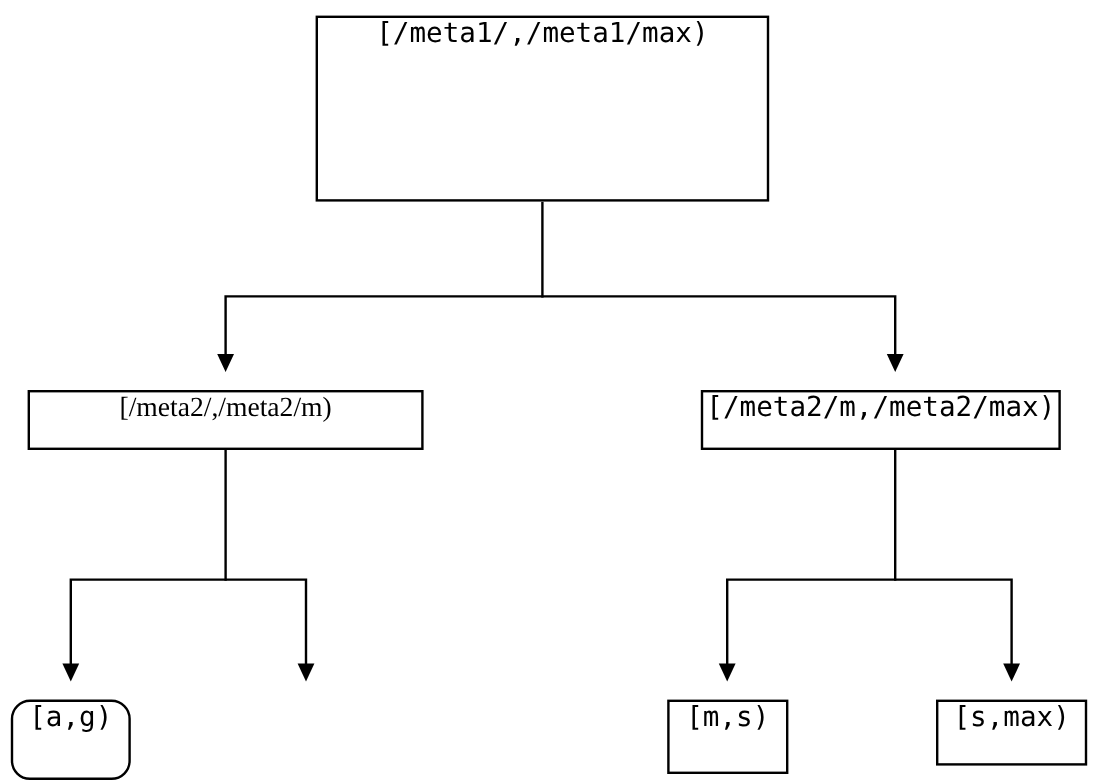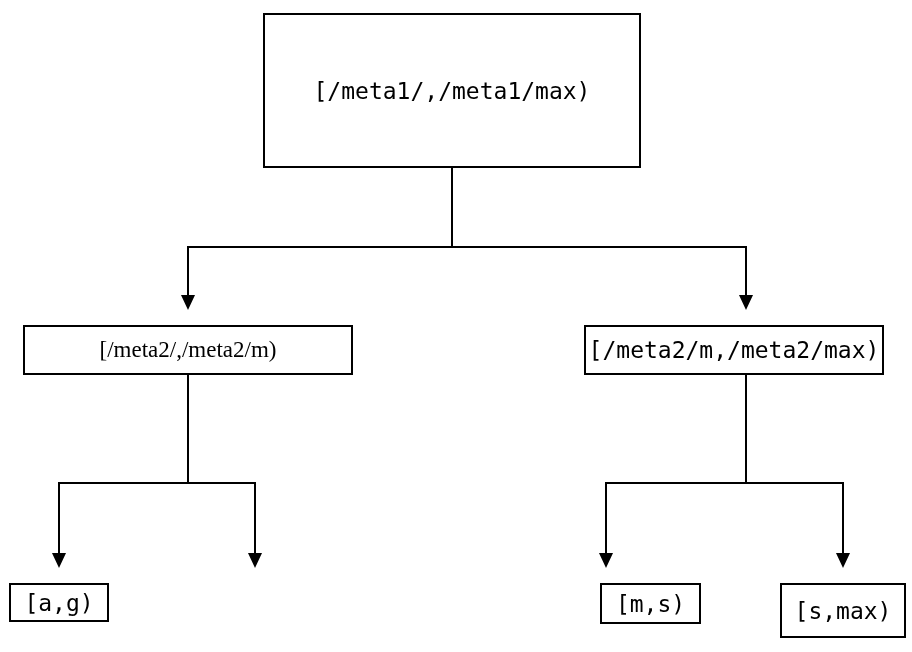--- a/index.html
+++ b/index.html
@@ -23,31 +23,31 @@
     width: 912px;
     height: 652px;
     pointer-events: none;
   }
   .node {
     position: absolute;
     box-sizing: border-box;
     border: 2px solid #000000;
     background: #ffffff;
     display: flex;
-    align-items: center;
+    align-items: flex-start;
     justify-content: center;
     font-size: 23px;
     white-space: nowrap;
   }
   .node-root   { left: 263px; top: 13px;  width: 378px; height: 155px; }
   .node-l2a    { left: 23px;  top: 325px; width: 330px; height: 50px; font-family: Liberation Serif, serif;  }
   .node-l2b    { left: 584px; top: 325px; width: 300px; height: 50px;  }
-  .node-leaf-ag   { left: 9px;   top: 583px; width: 100px; height: 39px; }
+  .node-leaf-ag   { left: 9px;   top: 583px; width: 100px; height: 67px; border-radius: 16px; }
   .node-leaf-gm   { left: 205px; top: 583px; width: 100px; height: 55px; }
-  .node-leaf-ms   { left: 556px; top: 583px; width: 101px; height: 41px; margin-left: 44px; }
+  .node-leaf-ms   { left: 556px; top: 583px; width: 101px; height: 62px; }
   .node-leaf-smax { left: 780px; top: 583px; width: 126px; height: 55px; }
 </style>
 </head>
 <body>
 
 <div class="canvas">
 
   <svg class="connectors" viewBox="0 0 912 652" xmlns="http://www.w3.org/2000/svg">
 
     <path d="M452 168 V248" stroke="#000000" stroke-width="2" fill="none"></path>

